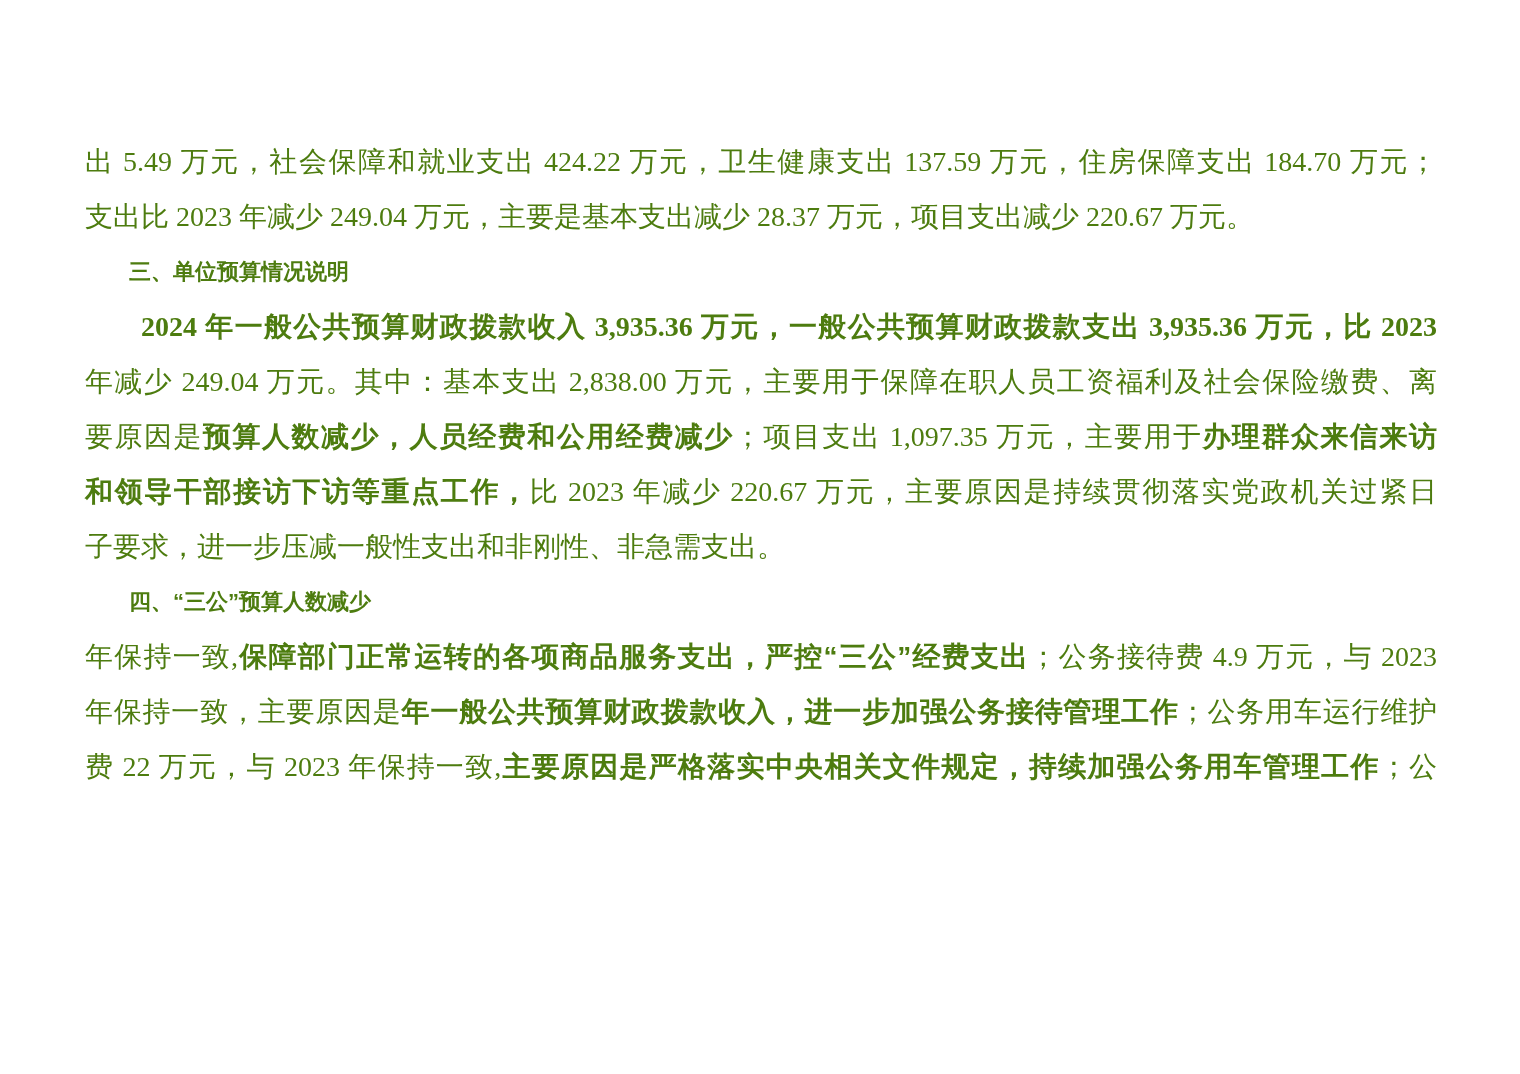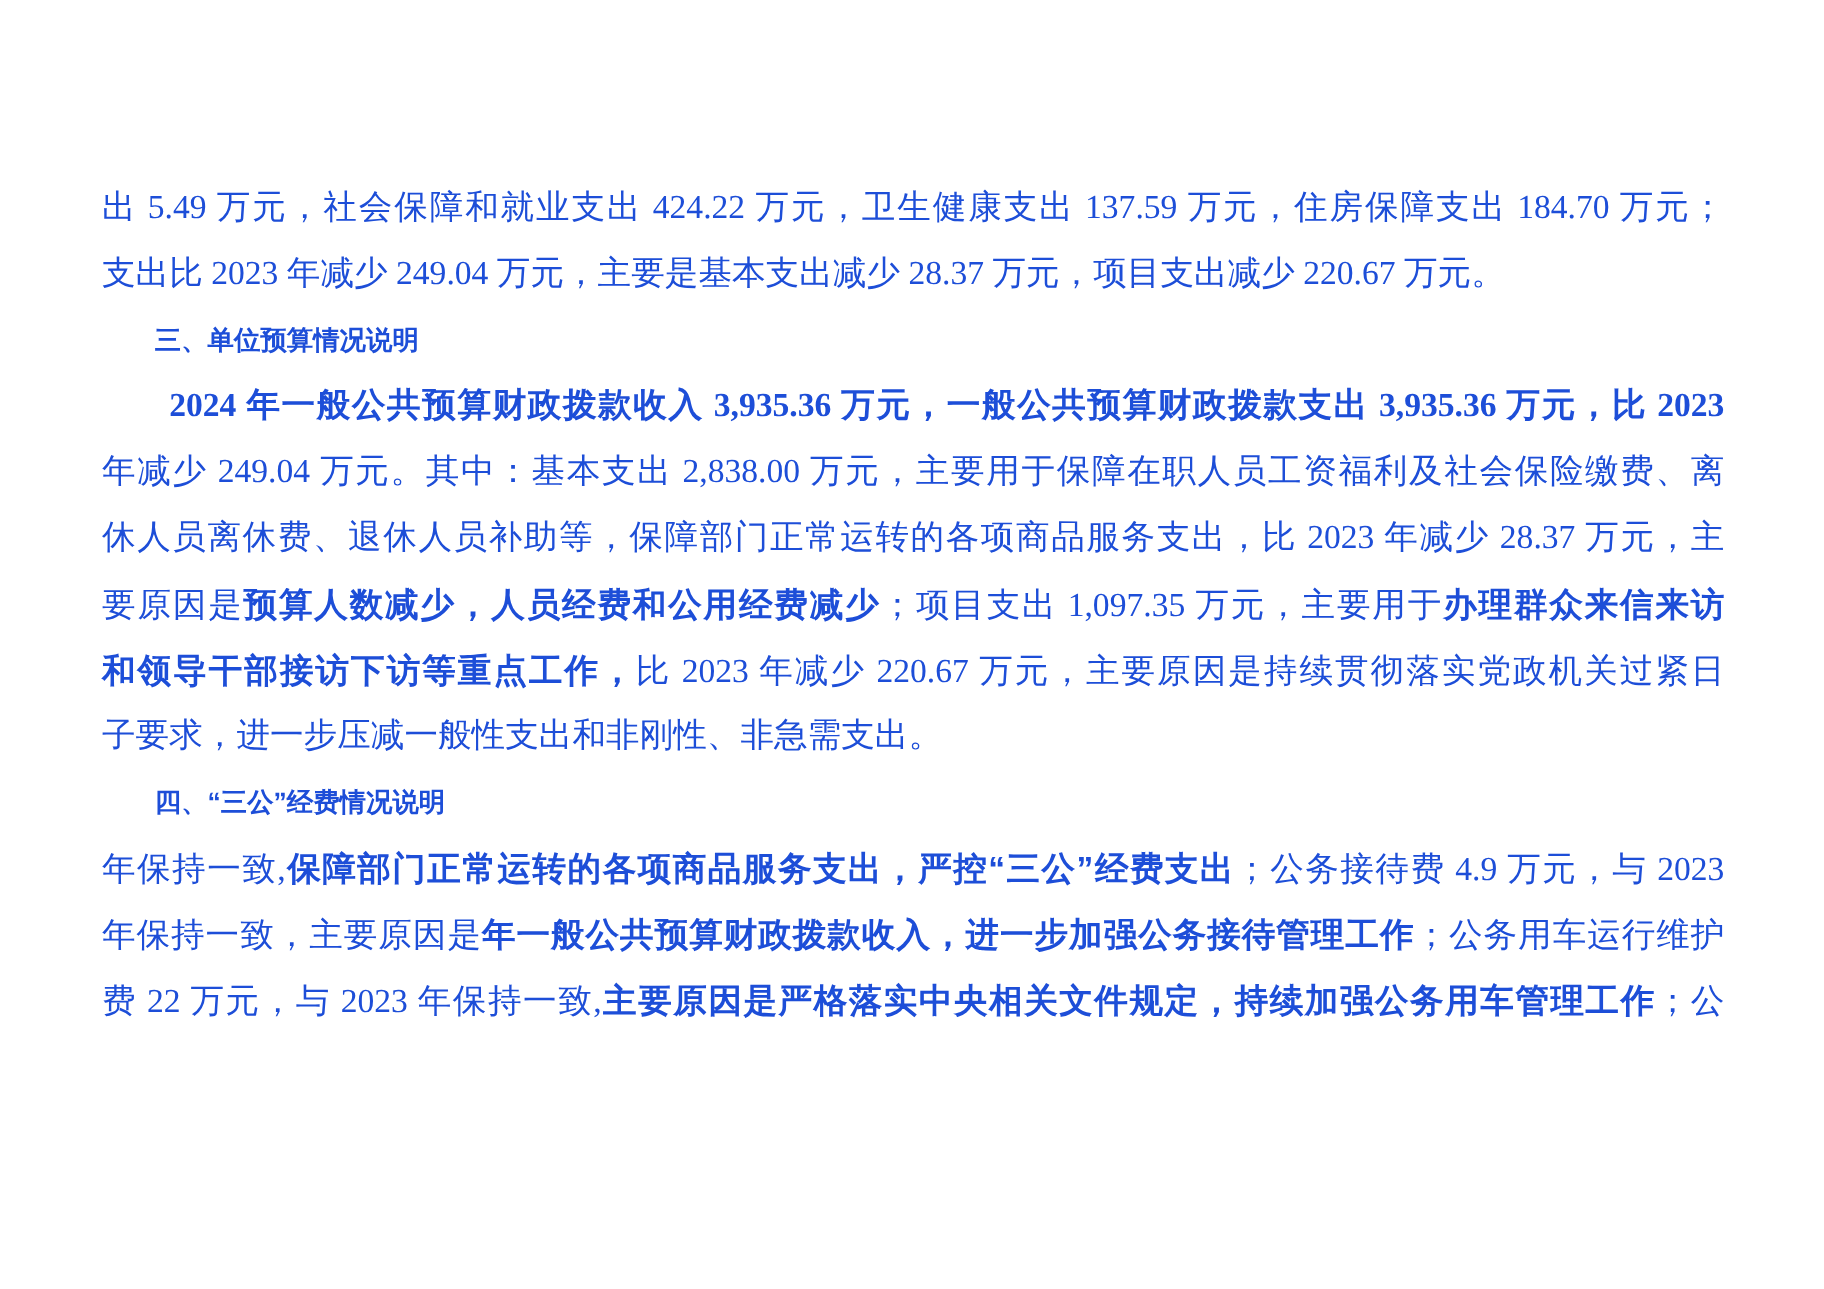--- a/index.html
+++ b/index.html
@@ -13,25 +13,25 @@
   .page {
     position: relative;
     width: 1520px;
     height: 1074px;
     background: #ffffff;
     color: #000000;
   }
   .doc {
     position: absolute;
     left: 85px;
-    top: 146px;
+    top: 134px;
     width: 1352px;
     font-family: "Liberation Serif", "DejaVu Serif", serif;
     font-size: 28px;
-    color: #1d4ed8;
+    color: #4d7c0f;
   }
   .line {
     height: 55px;
     line-height: 55px;
     text-align: justify;
     text-align-last: left;
     white-space: normal;
     overflow: visible;
   }
   .line.fill {
@@ -61,30 +61,29 @@
     <div class="line fill"><span class="seg">出 5.49 万元，社会保障和就业支出 424.22 万元，卫生健康支出 137.59 万元，住房保障支出 184.70 万元；</span></div>
 
     <div class="line"><span class="seg">支出比 2023 年减少 249.04 万元，主要是基本支出减少 28.37 万元，项目支出减少 220.67 万元。</span></div>
 
     <div class="line heading indent"><span class="seg">三、单位预算情况说明</span></div>
 
     <div class="line fill indent"><span class="seg">2024 年一般公共预算财政拨款收入 3,935.36 万元，一般公共预算财政拨款支出 3,935.36 万元，比 2023</span></div>
 
     <div class="line fill"><span class="seg">年减少 249.04 万元。其中：基本支出 2,838.00 万元，主要用于保障在职人员工资福利及社会保险缴费、离</span></div>
 
-    <div class="line fill"><span class="seg">休人员离休费、退休人员补助等，保障部门正常运转的各项商品服务支出，比 2023 年减少 28.37 万元，主</span></div>
 
     <div class="line fill"><span class="seg">要原因是</span><span class="seg b">预算人数减少，人员经费和公用经费减少</span><span class="seg">；项目支出 1,097.35 万元，主要用于</span><span class="seg b">办理群众来信来访</span></div>
 
     <div class="line fill"><span class="seg b">和领导干部接访下访等重点工作，</span><span class="seg">比 2023 年减少 220.67 万元，主要原因是持续贯彻落实党政机关过紧日</span></div>
 
     <div class="line"><span class="seg">子要求，进一步压减一般性支出和非刚性、非急需支出。</span></div>
 
 
-    <div class="line heading indent"><span class="seg">四、“三公”经费情况说明</span></div>
+    <div class="line heading indent"><span class="seg">四、“三公”预算人数减少</span></div>
 
 
     <div class="line fill"><span class="seg">年保持一致,</span><span class="seg b">保障部门正常运转的各项商品服务支出，严控“三公”经费支出</span><span class="seg">；公务接待费 4.9 万元，与 2023</span></div>
 
     <div class="line fill"><span class="seg">年保持一致，主要原因是</span><span class="seg b">年一般公共预算财政拨款收入，进一步加强公务接待管理工作</span><span class="seg">；公务用车运行维护</span></div>
 
     <div class="line fill"><span class="seg">费 22 万元，与 2023 年保持一致,</span><span class="seg b">主要原因是严格落实中央相关文件规定，持续加强公务用车管理工作</span><span class="seg">；公</span></div>
 
   </div>
 </div>

